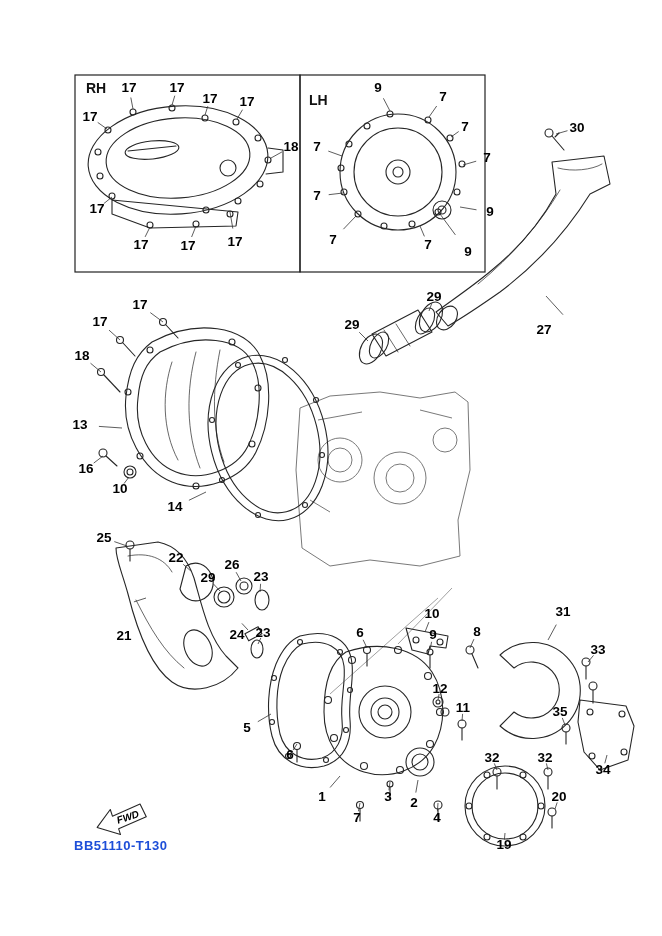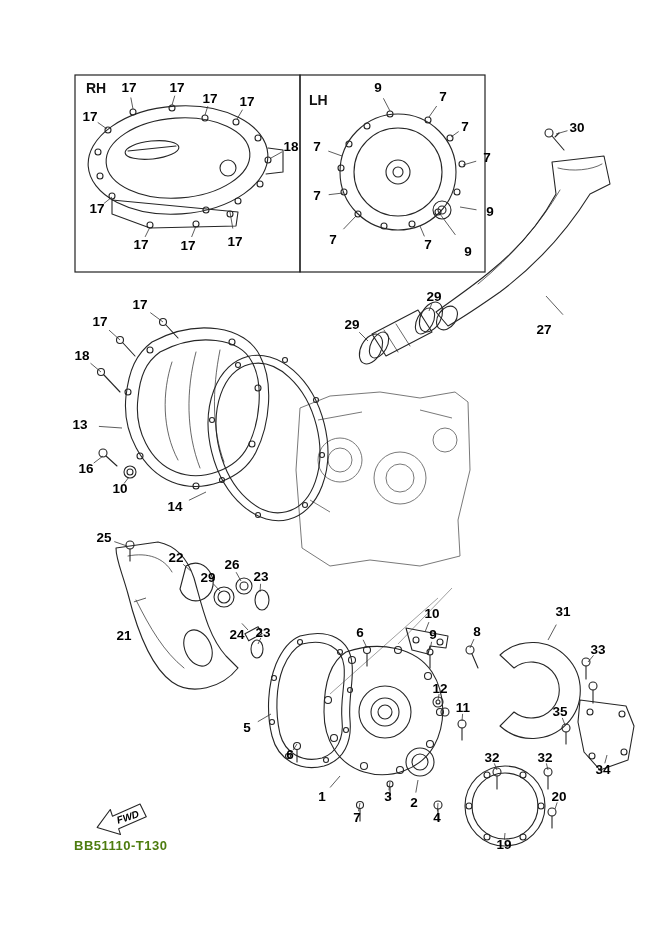--- a/index.html
+++ b/index.html
@@ -15,21 +15,21 @@
   .inset-label {
     position:absolute; font-size:14px; font-weight:600; color:#111;
   }
   .callout {
     position:absolute; transform:translate(-50%,-50%);
     font-size:13.5px; font-weight:600; color:#000; line-height:1;
     white-space:nowrap;
   }
   .part-code {
     position:absolute; left:74px; top:838px;
-    font-size:13px; font-weight:600; letter-spacing:0.5px; color:#4d7c0f;text-align:center;
+    font-size:13px; font-weight:600; letter-spacing:0.5px; color:#1d4ed8;text-align:center;
   }
   
   .box   { fill:none; stroke:#222; stroke-width:1.2; }
   .part  { fill:none; stroke:#262626; stroke-width:1.1; stroke-linejoin:round; stroke-linecap:round; }
   .thin  { fill:none; stroke:#262626; stroke-width:0.7; }
   .engine{ fill:none; stroke:#6a6a6a; stroke-width:0.9; stroke-linejoin:round; }
   .construct { stroke:#777; stroke-width:0.7; }
   #leader-lines line { stroke:#333; stroke-width:0.8; }
   .fwd-text { font-family:"Liberation Sans",sans-serif; font-size:10px; font-weight:700; font-style:italic; fill:#000; }
 </style>

